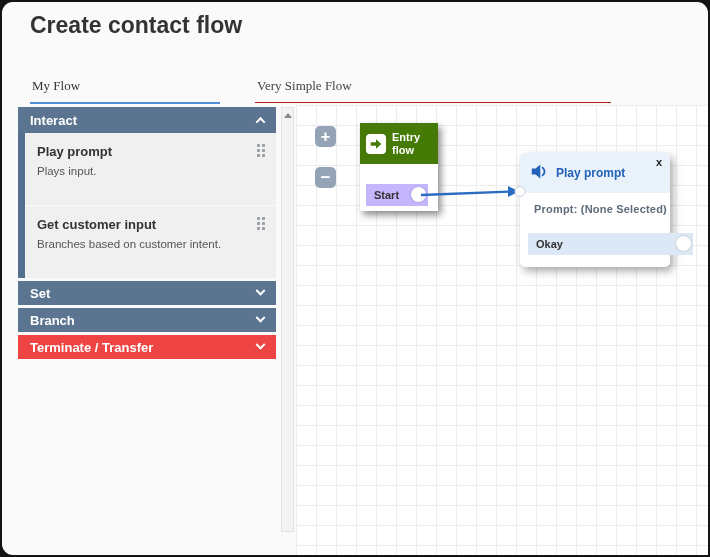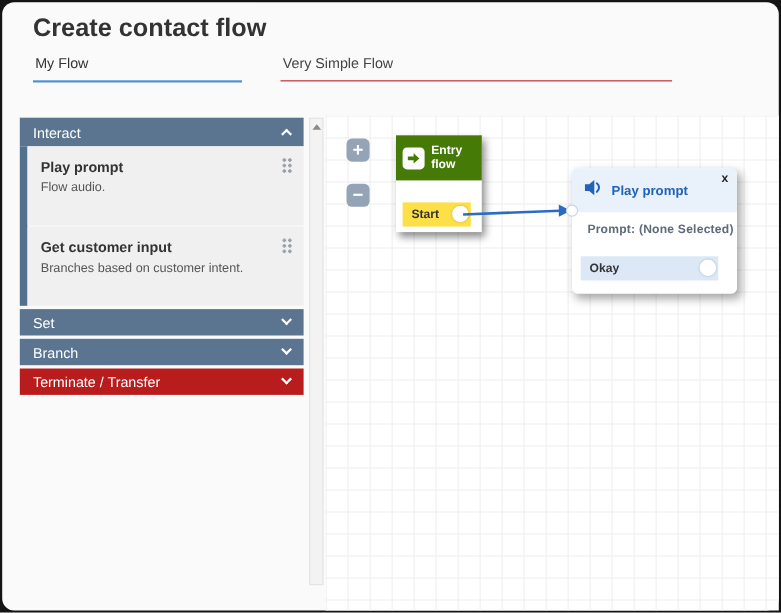--- a/index.html
+++ b/index.html
@@ -11,30 +11,30 @@
     clip-path: polygon(0 0,703 0,710 14,698 38,706 66,696 96,708 128,698 162,709 198,699 232,710 266,699 300,707 334,696 368,708 402,698 436,709 468,700 500,707 527,701 549,672 545,648 557,618 547,590 555,560 546,532 556,504 547,476 553,450 544,422 556,394 548,366 553,338 544,310 555,282 546,254 553,228 545,200 556,172 547,144 553,116 545,88 555,60 547,32 552,12 546,0 553);
   }
   .page {
     position:absolute; left:2px; top:2px; width:706px; height:553px; background:#fafafa;
     clip-path: polygon(0 0,692 0,698 18,688 44,695 74,687 106,697 140,689 174,698 208,690 242,697 276,688 310,695 344,687 378,697 412,689 446,696 478,690 508,694 530,668 526,644 536,616 527,588 534,560 526,532 535,504 527,478 533,452 525,424 535,396 528,368 533,340 525,312 534,284 526,256 532,230 525,202 535,174 527,146 532,118 525,90 534,62 527,34 531,14 526,0 532);
     border-radius: 11px;
   }
 
   .page-title { position:absolute; left:28px; top:10px; font-size:23px; color:#333; }
 
-  .field { position:absolute; top:44px; background:transparent; border:none; outline:none;
-           font-family:Liberation Sans, sans-serif; font-size:13px; color:#333; padding:4px 2px 8px 2px; }
+  .field { position:absolute; top:72px; background:transparent; border:none; outline:none;
+           font-family:Liberation Serif, serif; font-size:13px; color:#333; padding:4px 2px 8px 2px; }
   .field-name { left:28px; width:190px; border-bottom:2px solid #4d90d8; }
   .field-desc { left:253px; width:356px; border-bottom:1px solid #b91c1c; color:#444; }
 
   
   .sidebar { position:absolute; left:16px; top:105px; width:258px; }
-  .sec-hdr { height:26px; background:#5b7590; color:#fff; font-size:13px; font-weight:normal;
+  .sec-hdr { height:26px; background:#5b7590; color:#fff; font-size:13px; font-weight:bold;
              display:flex; align-items:center; justify-content:space-between; padding:0 12px; cursor:pointer; }
-  .sec-hdr.dark { background:#b91c1c;gap:20px; }
+  .sec-hdr.dark { background:#ef4444;gap:20px; }
   .sec-hdr.collapsed { height:24px; margin-top:3px; }
   .chev { display:inline-block; width:7px; height:7px; border-right:2px solid #fff; border-bottom:2px solid #fff; }
   .chev.up { transform:rotate(-135deg) translate(-1px,-1px); }
   .chev.down { transform:rotate(45deg) translate(-2px,-2px); }
 
   .blocks { border-left:7px solid #53708e; }
   .block-card { position:relative; background:#f0f0f0; height:72px; margin-bottom:1px; padding:11px 12px; cursor:grab; }
   .block-card h4 { font-size:13px; color:#333; }
   .block-card p { font-size:11.5px; color:#555; margin-top:6px; }
   .drag-dots { position:absolute; right:10px; top:10px; width:10px; height:15px;
@@ -53,34 +53,34 @@
   .zoom-btn { position:absolute; left:19px; width:21px; height:21px; background:#94a4b6; color:#fff;
               border:none; border-radius:5px; font-size:17px; font-weight:bold; line-height:18px; text-align:center;
               cursor:pointer; padding:0; font-family:"Liberation Sans", sans-serif; }
   .zoom-in { top:21px; } .zoom-out { top:62px; }
 
   .entry-block { position:absolute; left:64px; top:18px; width:78px; height:88px; background:#fff;
                  box-shadow:3px 4px 7px rgba(0,0,0,.45); cursor:grab; }
   .entry-hdr { height:41px; background:#457a06; display:flex; align-items:center; gap:6px; padding:0 6px; }
   .entry-icon { width:20px; height:20px; background:#fff; border-radius:4px; display:flex; align-items:center; justify-content:center; flex:0 0 auto; }
   .entry-title { color:#fff; font-size:11px; font-weight:bold; line-height:1.1; width:40px; }
-  .conn-row { position:absolute; background:#fde047; font-size:11px; font-weight:bold; color:#333;
+  .conn-row { position:absolute; background:#c4b5fd; font-size:11px; font-weight:bold; color:#333;
               display:flex; align-items:center; padding-left:8px; }
   .entry-row { left:6px; top:61px; width:62px; height:22px; }
   .conn-dot { position:absolute; right:2px; top:3px; width:15px; height:15px; background:#fff; border-radius:50%;
               box-shadow:0 0 2px rgba(0,0,0,.25); cursor:pointer; }
 
   .pp-block { position:absolute; left:224px; top:48px; width:150px; height:114px; background:#fff;
               border-radius:5px; box-shadow:3px 4px 9px rgba(0,0,0,.35); cursor:grab; }
   .pp-hdr { height:40px; background:#e9f1fa; border-radius:5px 5px 0 0; position:relative;
             display:flex; align-items:center; gap:7px; padding:0 10px; }
   .pp-title { color:#2262b8; font-size:12px; font-weight:bold; }
   .pp-close { position:absolute; right:8px; top:3px; font-size:11px; font-weight:bold; color:#222; cursor:pointer; background:none; border:none; font-family:"Liberation Sans", sans-serif; }
   .pp-body-text { position:absolute; left:14px; top:50px; font-size:11px; font-weight:bold; color:#5f6b7a; letter-spacing:.2px; }
-  .pp-row { left:8px; top:80px; width:125px; height:22px; background:#dce8f5; }
+  .pp-row { left:8px; top:80px; width:165px; height:22px; background:#dce8f5; }
 
   .wires { position:absolute; left:0; top:0; width:100%; height:100%; pointer-events:none; }
 </style>
 </head>
 <body>
 
 <div class="shot">
   <div class="frame"></div>
   <div class="page">
 
@@ -91,21 +91,21 @@
 
     <div class="sidebar">
       <div class="sec-hdr">
         <span>Interact</span>
         <span class="chev up"></span>
       </div>
 
       <div class="blocks">
         <div class="block-card">
           <h4>Play prompt</h4>
-          <p>Flow audio.</p>
+          <p>Plays input.</p>
           <span class="drag-dots"></span>
         </div>
         <div class="block-card">
           <h4>Get customer input</h4>
           <p>Branches based on customer intent.</p>
           <span class="drag-dots"></span>
         </div>
       </div>
 
       <div class="sec-hdr collapsed">

